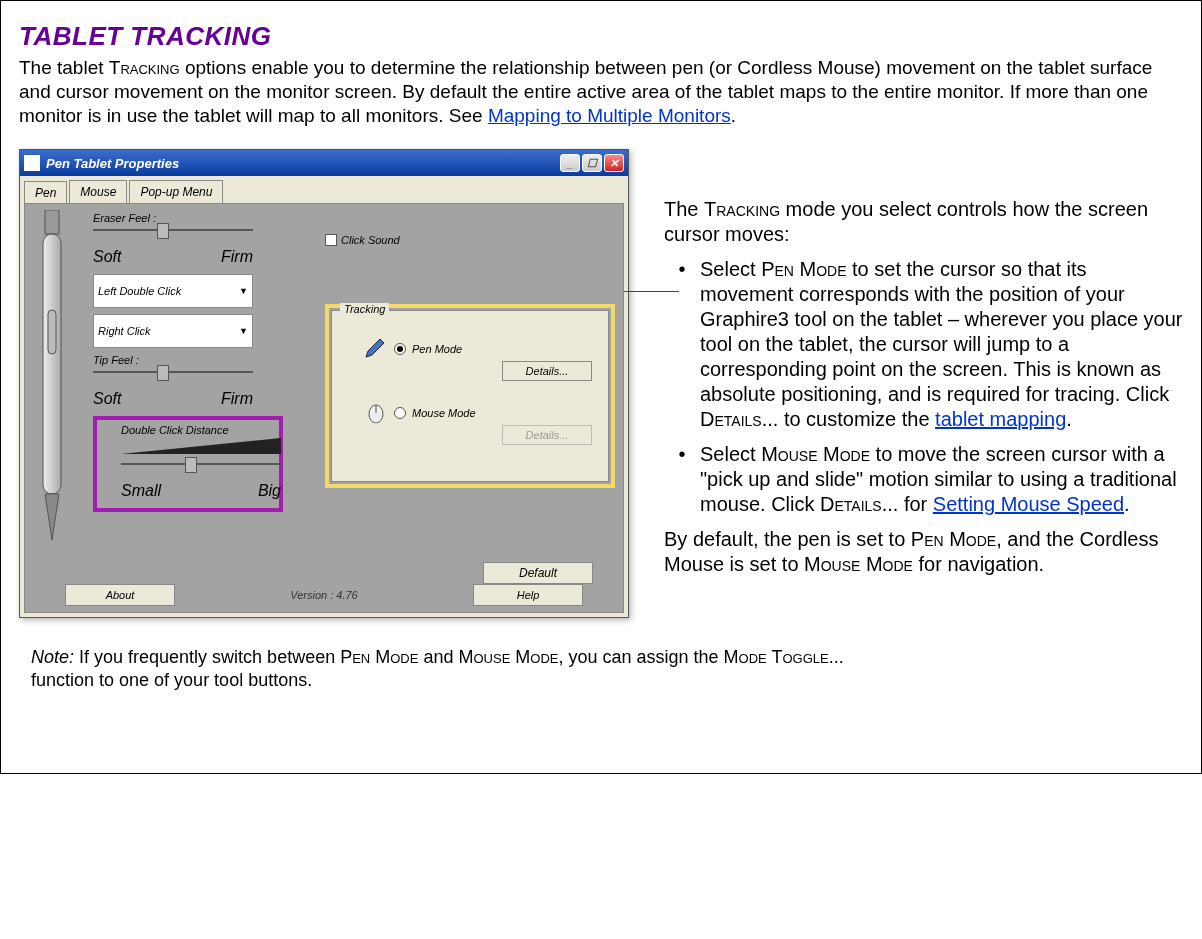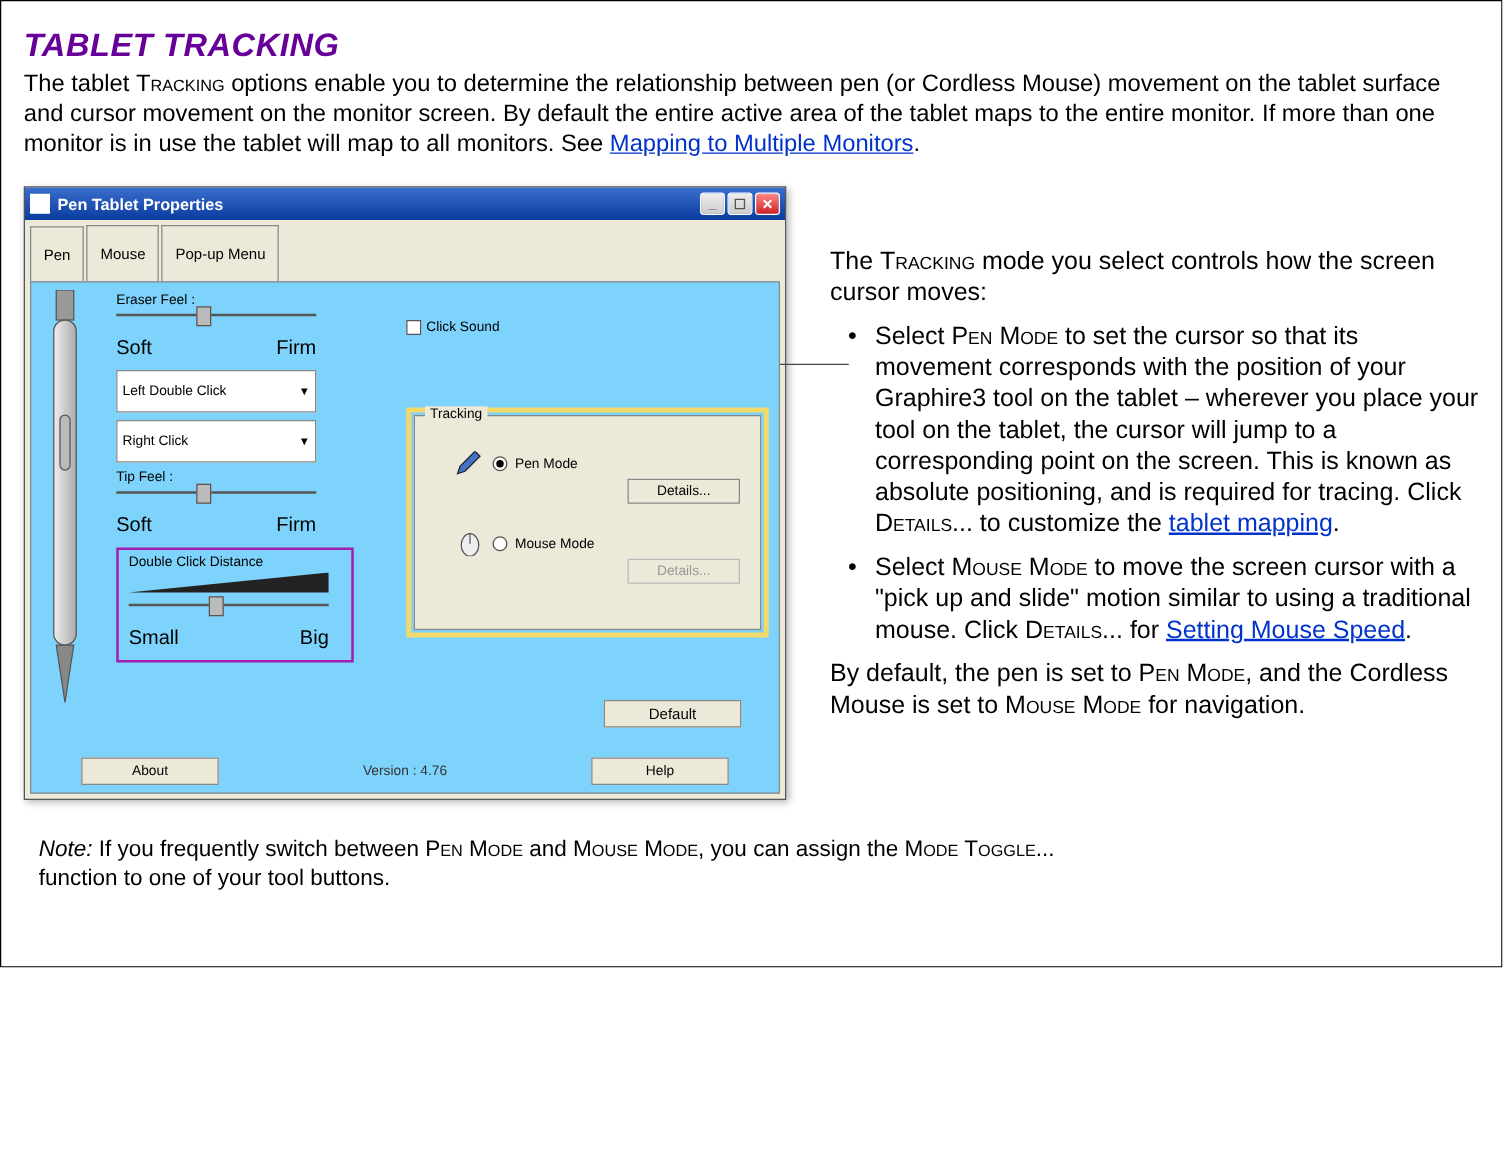--- a/index.html
+++ b/index.html
@@ -3,40 +3,40 @@
 <meta charset="utf-8">
 <style>
   * { box-sizing: border-box; margin: 0; padding: 0; }
   body { font-family: Arial, Helvetica, sans-serif; background: #fff; }
   .page { width: 1202px; height: 774px; border: 1px solid #000; position: relative; padding: 20px 18px 0 18px; }
   .heading { color: #660099; font-style: italic; font-weight: bold; font-size: 26px; letter-spacing: 0.5px; }
   .intro { font-size: 19px; line-height: 1.25; margin-top: 4px; }
   .intro .sc { font-variant: small-caps; }
   .link { color: #0033cc; text-decoration: underline; cursor: pointer; }
   .content-row { display: flex; margin-top: 22px; gap: 30px; }
-  .shot-col { width: 615px; }
+  .shot-col { width: 615px; font-style: italic; }
   .text-col { flex: 1; padding-top: 48px; font-size: 20px; line-height: 1.25; }
   .text-col p { margin-bottom: 10px; }
   .text-col ul { list-style: none; padding-left: 0; }
   .text-col li { display: flex; margin-bottom: 10px; }
   .text-col li .bullet { width: 36px; text-align: center; flex-shrink:0; }
   .sc { font-variant: small-caps; }
   .note { margin-top: 28px; font-size: 18px; line-height: 1.25; max-width: 830px; padding-left: 12px; }
   .note b { font-style: italic; font-weight: normal; }
   
   .win { width: 610px; border: 1px solid #555; box-shadow: 2px 2px 6px rgba(0,0,0,.3); font-size: 12px; background:#ece9d8; }
   .titlebar { height: 26px; background: linear-gradient(#3a6ecb,#0a3ba0); color:#fff; display:flex; align-items:center; padding:0 4px; font-weight:bold; font-size:13px; }
   .titlebar .icon { width:16px; height:16px; background:#fff; margin-right:6px; display:inline-block; }
   .titlebar .spacer { flex:1; }
   .winbtn { width:20px; height:18px; margin-left:2px; background: linear-gradient(#eee,#ccc); border:1px solid #fff; border-radius:3px; display:flex; align-items:center; justify-content:center; font-size:11px; font-weight:bold; color:#555;}
   .winbtn.close { background: linear-gradient(#f88,#c22); color:#fff; }
   .tabs { display:flex; padding: 4px 4px 0 4px; gap:2px; }
-  .tab { padding:15px 10px; border:1px solid #888; border-bottom:none; background:#ece9d8; font-size:12px; cursor:pointer; }
+  .tab { padding:4px 10px; border:1px solid #888; border-bottom:none; background:#ece9d8; font-size:12px; cursor:pointer; }
   .tab.active { background:#ece9d8; position:relative; top:1px; }
-  .tabbody { border:1px solid #888; margin:0 4px 4px 4px; padding:8px; min-height:410px; background:#7dd3fc; position:relative; }
+  .tabbody { border:1px solid #888; margin:0 4px 4px 4px; padding:8px; min-height:410px; background:#a3a3a3; position:relative; }
   .pen-graphic { position:absolute; left:6px; top:6px; width:42px; height:370px; }
   .pen-graphic svg { width:100%; height:100%; }
   .settings { margin-left: 60px; }
   .slider-block { margin-bottom:8px; }
   .slabel { font-size:11px; }
   .sliderrow { height:24px; }
   .slider { width:160px; height:2px; background:#555; display:inline-block; position:relative; top:-4px;}
   .slider::before{content:""; position:absolute; left:40%; top:-6px; width:10px; height:14px; background:#bbb; border:1px solid #555;}
   .slidermarks { display:flex; justify-content:space-between; width:160px; font-size:16px;}
   .dropdown { width:160px; height:20px; border:1px solid #888; background:#fff; display:flex; align-items:center; padding:16px 4px; font-size:11px; margin-bottom:6px;justify-content:space-between;}
@@ -51,21 +51,21 @@
   .radio-row .r { width:12px; height:12px; border:1px solid #555; border-radius:50%; background:#fff; display:inline-flex; align-items:center; justify-content:center;}
   .radio-row.selected .r::after{content:""; width:6px; height:6px; border-radius:50%; background:#000;}
   .details-btn { width:90px; height:20px; border:1px solid #888; background:#ece9d8; font-size:11px; display:flex; align-items:center; justify-content:center; margin-left:auto; margin-right:6px; cursor:pointer;}
   .details-btn.disabled { color:#999; border-color:#bbb; cursor:default;}
   .pen-icon { width:24px; height:20px; display:inline-block; }
   .mouse-icon { width:24px; height:20px; display:inline-block; }
   .pointer-line { position:absolute; left:565px; top:142px; width:95px; height:1px; background:#444; }
   .btm-btns { position:absolute; left: 0; right:0; bottom:6px; display:flex; align-items:center; padding: 0 40px; font-size:11px; }
   .btm-btn { width:110px; height:22px; border:1px solid #888; background:#ece9d8; display:flex; align-items:center; justify-content:center; cursor:pointer;}
   .version { flex:1; text-align:center; color:#333;}
-  .defaultbtn { position:absolute; right:30px; bottom:52px; }
+  .defaultbtn { position:absolute; right:30px; bottom:28px; }
   
   .next-arrow { position:absolute; right:18px; top:850px; cursor:pointer; }
   .next-arrow svg { width:36px; height:26px; }
   .divider { position:absolute; left:0; right:0; top: 880px; height:1px; background:#000; }
   .divider2 { position:absolute; left:0; right:0; top: 908px; height:1px; background:#000; }
   .footer1 { position:absolute; left:18px; right:18px; top:884px; display:flex; justify-content:space-between; font-variant:small-caps; font-size:16px; }
   .footer1 a { color:#3333aa; text-decoration:none; font-weight:bold; letter-spacing:0.5px; cursor:pointer;margin-left:44px; }
   .footer2 { position:absolute; left:18px; right:18px; top:912px; display:flex; align-items:flex-start; font-size:16px; }
   .footer2 .idx { color:#3333aa; font-weight:bold; font-variant:small-caps; letter-spacing:0.5px; cursor:pointer;}
   .footer2 .navicons { margin-left:auto; margin-right:auto; display:flex; gap:20px; align-items:center;}
@@ -133,21 +133,21 @@
                 <span class="chev">▼</span>
               </div>
             <div class="slider-block">
               <div class="slabel">Tip Feel :</div>
               <div class="sliderrow"><span class="slider"></span></div>
               <div class="slidermarks">
                   <span>Soft</span>
                   <span>Firm</span>
                 </div>
             </div>
-            <div class="slider-block" style="border:2px solid #a21caf; padding:4px 8px 8px; width:190px;">
+            <div class="slider-block" style="border:4px solid #a21caf; padding:4px 24px 8px; width:190px;">
               <div class="slabel">Double Click Distance</div>
               <div style="height:20px; position:relative; margin-top:2px;">
                 <svg width="160" height="18">
                     <polygon points="0,16 160,16 160,0" fill="#222"></polygon>
                   </svg>
               </div>
               <div class="sliderrow"><span class="slider"></span></div>
               <div class="slidermarks">
                   <span>Small</span>
                   <span>Big</span>

